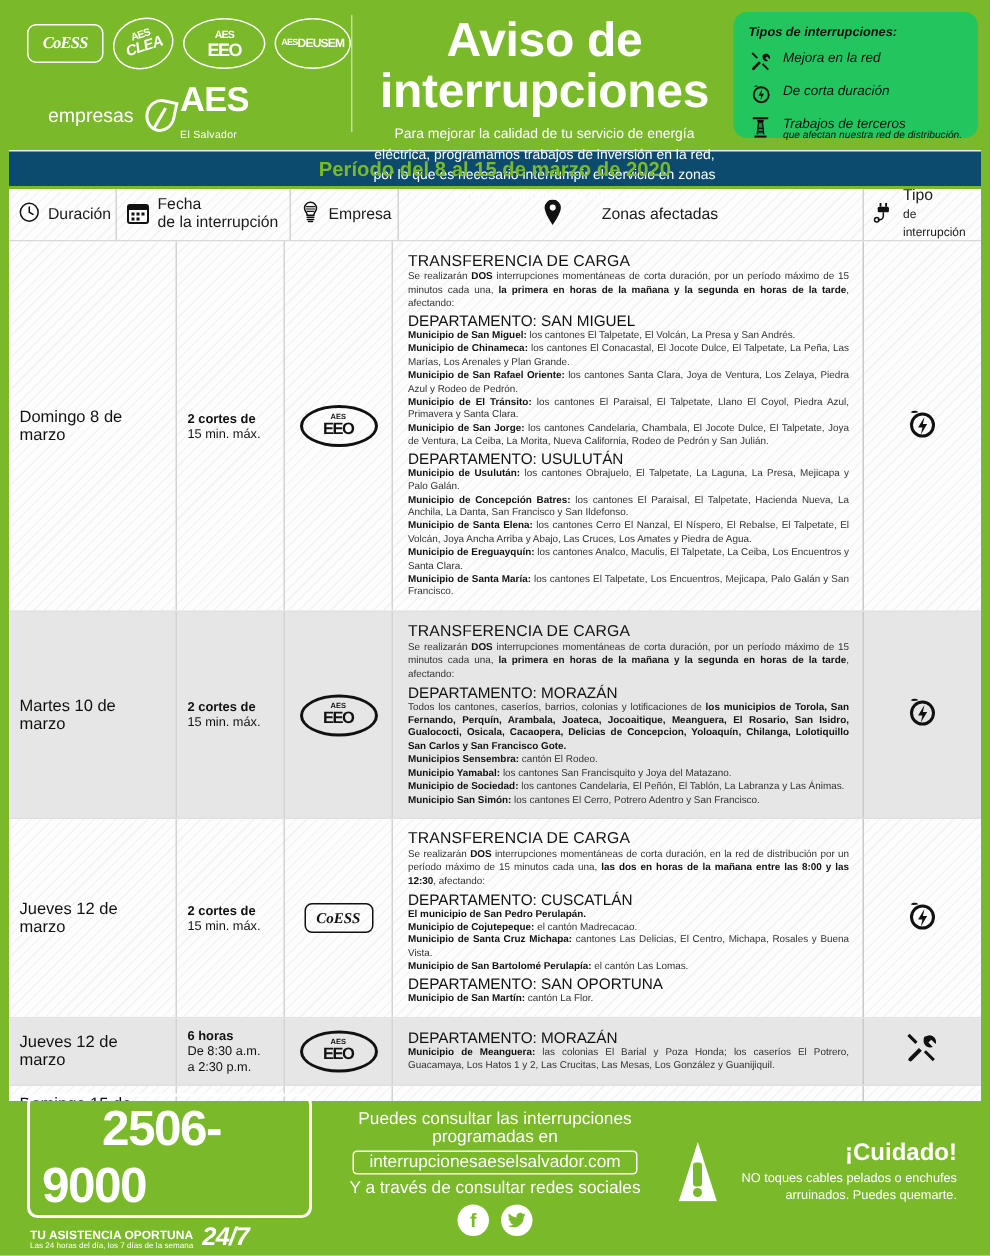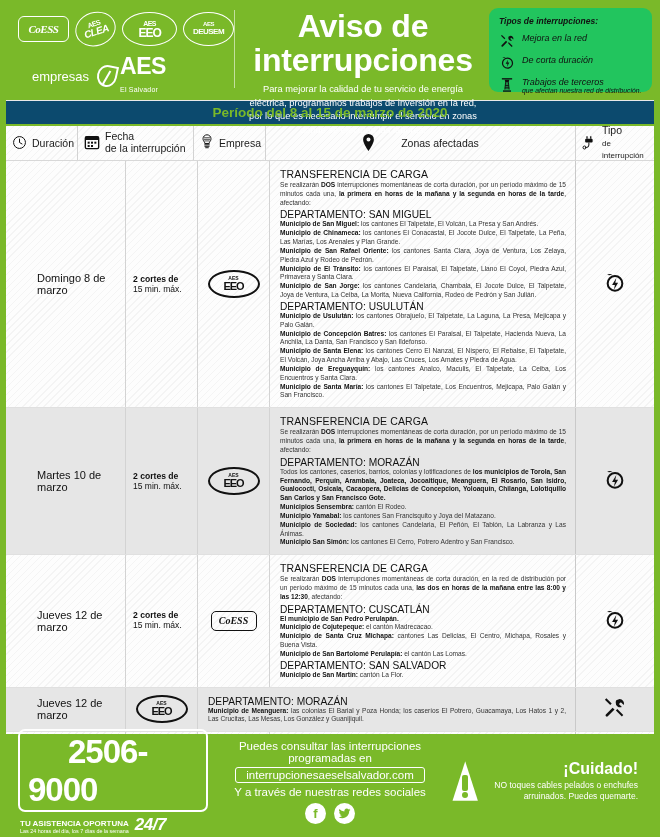--- a/index.html
+++ b/index.html
@@ -24,21 +24,21 @@
   }
   .lg-coess { width:52px; height:26px; border-radius:6px; font-size:11px;
               font-family:"Liberation Serif", serif; font-style:italic; }
   .lg-clea  { width:42px; height:34px; border-radius:50%; transform:rotate(-18deg);
               flex-direction:column; font-size:7px; line-height:1.05; }
   .lg-clea b { font-size:10px; font-style:italic; }
   .lg-eeo   { width:56px; height:34px; border-radius:50%;
               flex-direction:column; font-size:7px; line-height:1; }
   .lg-eeo b { font-size:12px; letter-spacing:-1px; }
   .lg-deusem{ width:52px; height:34px; border-radius:50%;
-              flex-direction:column; font-size:6px; line-height:1.1; }
+              flex-direction:row; font-size:6px; line-height:1.1; }
   .lg-deusem b { font-size:8px; }
   .empresas-row { display:flex; align-items:center; gap:8px; padding:10px 0 0 26px; }
   .empresas-lbl { color:#fff; font-size:13px; }
   .aes-mark { display:flex; align-items:center; gap:3px; }
   .aes-leaf {
     width:20px;height:22px;border:2px solid #fff;border-radius:50% 0 50% 50%;
     transform:rotate(12deg); position:relative;
   }
   .aes-leaf:after{content:"";position:absolute;left:7px;top:3px;width:2px;height:15px;
     background:#fff;transform:rotate(18deg);}
@@ -86,22 +86,22 @@
   .th-sep { border-right:1px solid #d3d3d3; }
   .col-date { width:116px; }
   .col-dur  { width:72px; }
   .col-emp  { width:72px; }
   .col-zone { flex:1; justify-content:center;gap:26px; }
   .col-type { width:78px;align-items:center; }
 
   .trow { display:flex; border-bottom:1px solid #e0e0e0; }
   .trow.alt { background:#e6e6e6; background-image:none; }
   .cell { padding:6px 7px; }
-  .cell.date { width:96px; display:flex; align-items:center; font-size:11px; color:#111;
-               border-right:1px solid #d3d3d3;margin-left:24px;}
+  .cell.date { width:112px; display:flex; align-items:center; font-size:11px; color:#111;
+               border-right:1px solid #d3d3d3;}
   .cell.dur  { width:72px; font-size:8.5px; color:#111; display:flex; flex-direction:column;
                justify-content:center; border-right:1px solid #d3d3d3; }
   .cell.dur .d-main{font-weight:bold; font-size:8.6px;}
   .cell.dur .d-sub{line-height:1.3;}
   .cell.dur .d-grp{margin-bottom:0;}
   .cell.emp  { width:72px; display:flex; align-items:center; justify-content:center;
                border-right:1px solid #d3d3d3; }
   .cell.zone { flex:1; padding:7px 9px 7px 10px; border-right:1px solid #c9c9c9; }
   .cell.type { width:78px; display:flex; align-items:center; justify-content:center; }
 
@@ -401,34 +401,40 @@
           </div>
           <div class="cell zone">
             <div class="blk">
               <div class="blk-title ">TRANSFERENCIA DE CARGA</div>
               <div class="blk-note">Se realizarán <b>DOS</b> interrupciones momentáneas de corta duración, en la red de distribución por un período máximo de 15 minutos cada una, <b>las dos en horas de la mañana entre las 8:00 y las 12:30</b>, afectando:</div>
               <div class="dept">DEPARTAMENTO: CUSCATLÁN</div>
               <div class="muni"><b>El municipio de San Pedro Perulapán.</b></div>
               <div class="muni"><b>Municipio de Cojutepeque:</b> el cantón Madrecacao.</div>
               <div class="muni"><b>Municipio de Santa Cruz Michapa:</b> cantones Las Delicias, El Centro, Michapa, Rosales y Buena Vista.</div>
               <div class="muni"><b>Municipio de San Bartolomé Perulapía:</b> el cantón Las Lomas.</div>
-              <div class="dept">DEPARTAMENTO: SAN SALVADOR</div>
+              <div class="dept">DEPARTAMENTO: SAN OPORTUNA</div>
               <div class="muni"><b>Municipio de San Martín:</b> cantón La Flor.</div>
             </div>
           </div>
           <div class="cell type">
             <span><svg width="22" height="22" viewBox="0 0 24 24">
                 <circle cx="12" cy="13.5" r="8" fill="none" stroke="#111" stroke-width="2.2"></circle>
                 <path fill="#111" d="M13.4 7.6l-4.6 7.6h3.1l-1.1 5.2 4.6-7.6h-3.1z"></path>
                 <path fill="#111" d="M3.4 4.2c1.8-1.4 4-1.4 5.6 0-2 .3-3.9.9-5.6 0z"></path>
               </svg></span>
           </div>
         </div>
         <div class="trow alt">
           <div class="cell date">Jueves 12 de marzo</div>
+          <div class="cell dur">
+            <div class="d-grp">
+              <div class="d-main">6 horas</div>
+              <div class="d-sub">De 8:30 a.m.<br>a 2:30 p.m.</div>
+            </div>
+          </div>
           <div class="cell emp">
             <div class="mini mini-eeo">
               <i>AES</i>
               <b>EEO</b>
             </div>
           </div>
           <div class="cell zone">
             <div class="blk">
               <div class="dept">DEPARTAMENTO: MORAZÁN</div>
               <div class="muni"><b>Municipio de Meanguera:</b> las colonias El Barial y Poza Honda; los caseríos El Potrero, Guacamaya, Los Hatos 1 y 2, Las Crucitas, Las Mesas, Los González y Guanijiquil.</div>
@@ -460,21 +466,21 @@
           <div class="t1">TU ASISTENCIA OPORTUNA</div>
           <div class="t2">Las 24 horas del día, los 7 días de la semana</div>
         </div>
         <div class="f-247">24/7</div>
       </div>
     </div>
 
     <div class="f-mid">
       <div class="l1">Puedes consultar las interrupciones programadas en</div>
       <div class="f-url">interrupcionesaeselsalvador.com</div>
-      <div class="l3">Y a través de nuestras redes sociales</div>
+      <div class="l3">Y a través de consultar redes sociales</div>
       <div class="socials">
         <span class="soc">f</span>
         <span class="soc">
           <svg width="13" height="13" viewBox="0 0 24 24">
               <path fill="#7ab929" d="M23 5.1a9 9 0 0 1-2.6.7 4.5 4.5 0 0 0 2-2.5 9 9 0 0 1-2.9 1.1 4.5 4.5 0 0 0-7.7 4.1A12.8 12.8 0 0 1 2.5 3.8a4.5 4.5 0 0 0 1.4 6 4.4 4.4 0 0 1-2-.6 4.5 4.5 0 0 0 3.6 4.4 4.5 4.5 0 0 1-2 .1 4.5 4.5 0 0 0 4.2 3.1A9 9 0 0 1 1 18.7a12.7 12.7 0 0 0 6.9 2c8.3 0 12.8-6.9 12.8-12.8v-.6A9.2 9.2 0 0 0 23 5.1z"></path>
             </svg>
         </span>
       </div>
     </div>
 

